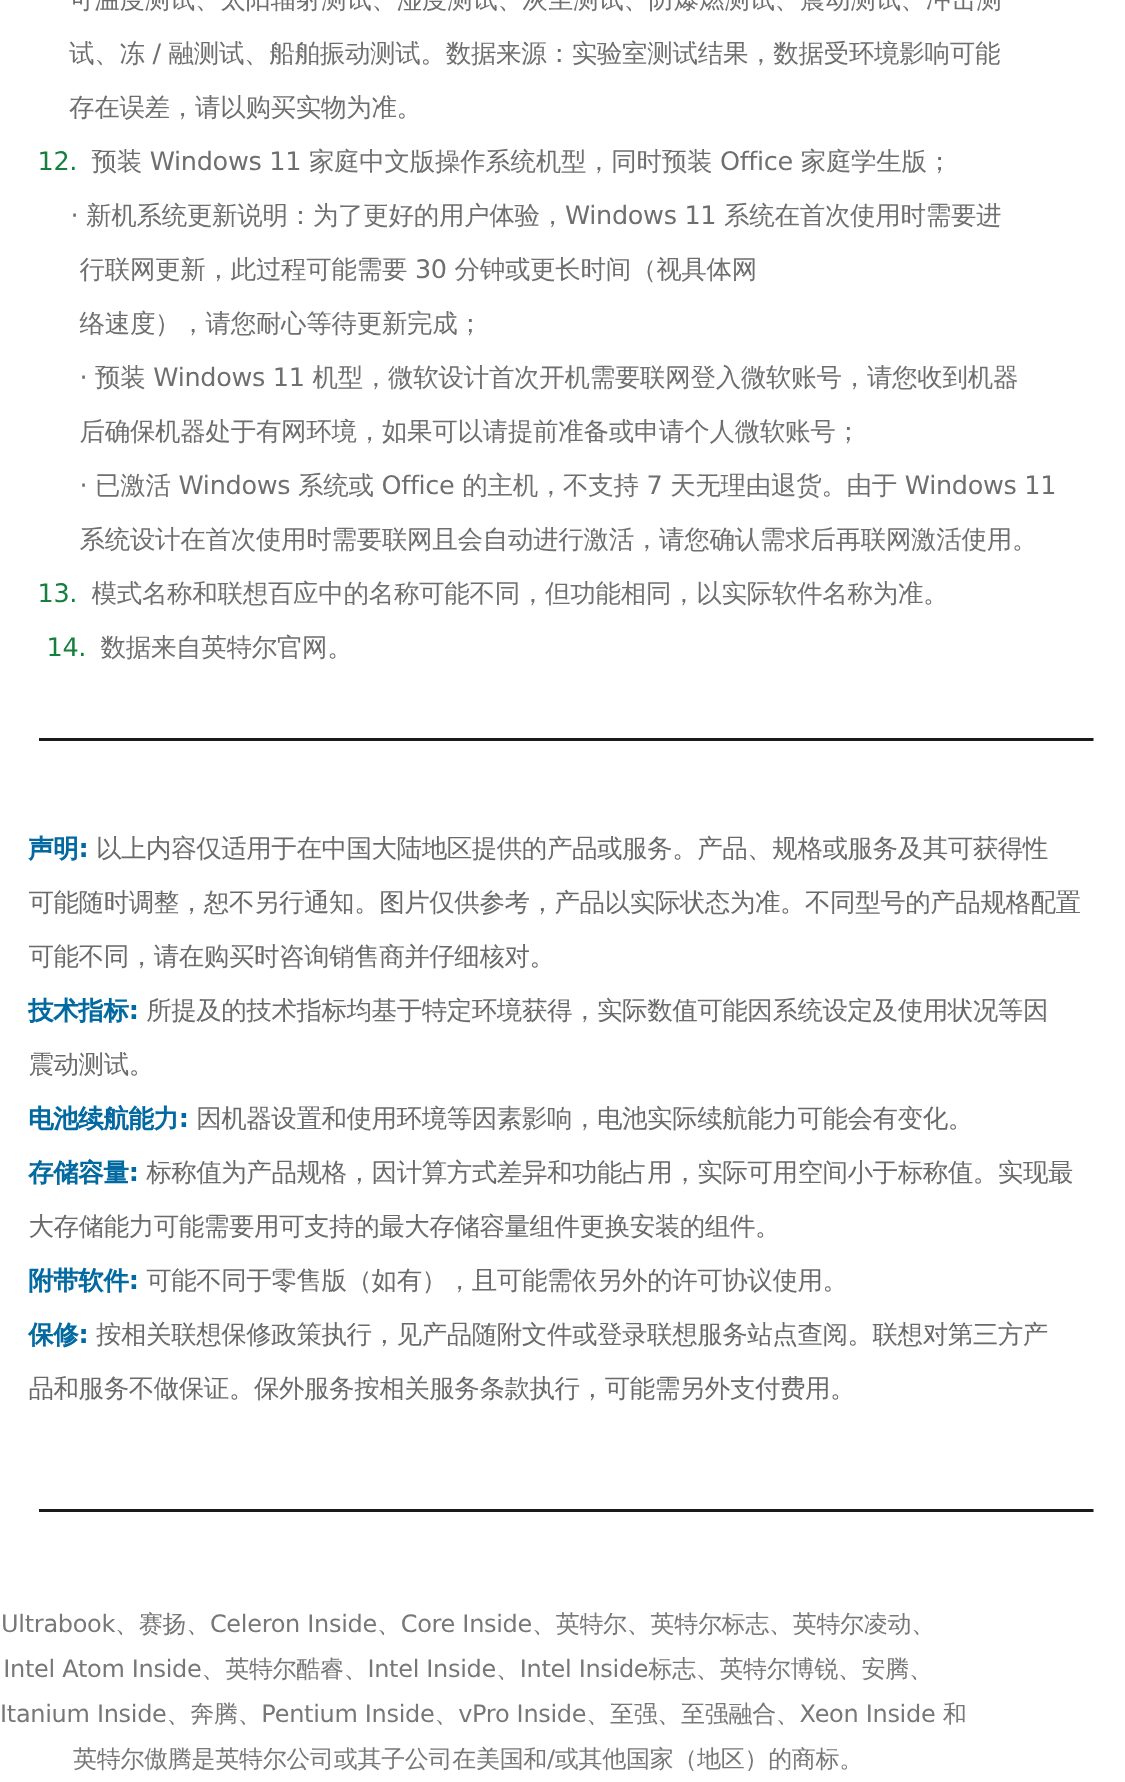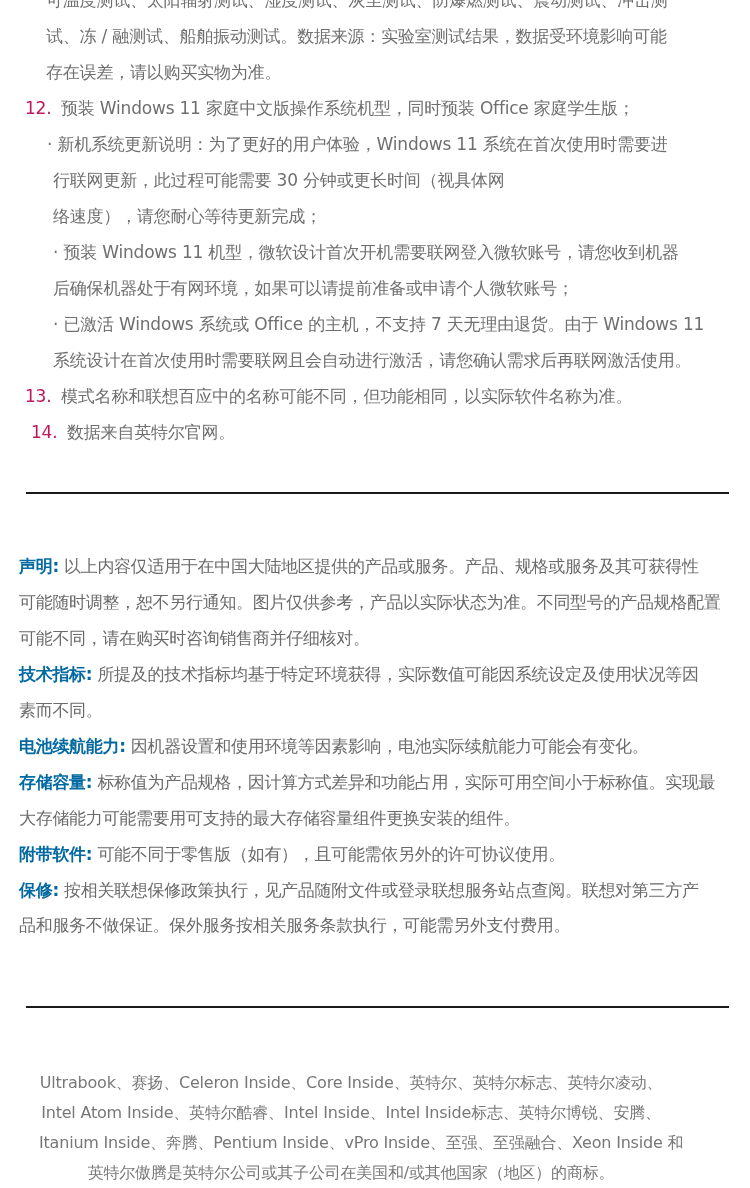--- a/index.html
+++ b/index.html
@@ -25,21 +25,21 @@
       position: absolute;
       font-size: 17px;
       line-height: 22px;
       white-space: nowrap;
       color: #6f6f6f;
       letter-spacing: -0.2px;
     }
     .num {
       display: inline-block;
       width: 36px;
-      color: #be185d;
+      color: #15803d;
     }
     .divider {
       position: absolute;
       left: 26px;
       width: 703px;
       height: 2px;
       background: #1a1a1a;
     }
     .decl {
       position: absolute;
@@ -56,21 +56,20 @@
     .tm {
       position: absolute;
       left: 0;
       width: 624px;
       text-align: center;
       font-size: 16px;
       line-height: 22px;
       white-space: nowrap;
       color: #777777;
       letter-spacing: -0.2px;
-      padding-left: 39px;
     }
   </style>
 </head>
 <body>
 
 <div class="notes">
   <div class="line" style="left:46px; top:0px;">可温度测试、太阳辐射测试、湿度测试、灰尘测试、防爆燃测试、震动测试、冲击测</div>
   <div class="line" style="left:46px; top:36px;">试、冻 / 融测试、船舶振动测试。数据来源：实验室测试结果，数据受环境影响可能</div>
   <div class="line" style="left:46px; top:72px;">存在误差，请以购买实物为准。</div>
 
@@ -98,21 +97,21 @@
 <div>
   <div class="decl" style="left:19px; top:555px;">
     <b>声明:</b> <span>以上内容仅适用于在中国大陆地区提供的产品或服务。产品、规格或服务及其可获得性</span>
   </div>
   <div class="decl" style="left:19px; top:591px;">可能随时调整，恕不另行通知。图片仅供参考，产品以实际状态为准。不同型号的产品规格配置</div>
   <div class="decl" style="left:19px; top:627px;">可能不同，请在购买时咨询销售商并仔细核对。</div>
 
   <div class="decl" style="left:19px; top:663px;">
     <b>技术指标:</b> <span>所提及的技术指标均基于特定环境获得，实际数值可能因系统设定及使用状况等因</span>
   </div>
-  <div class="decl" style="left:19px; top:699px;">素而不同。</div>
+  <div class="decl" style="left:19px; top:699px;">震动测试。</div>
 
   <div class="decl" style="left:19px; top:735px;">
     <b>电池续航能力:</b> <span>因机器设置和使用环境等因素影响，电池实际续航能力可能会有变化。</span>
   </div>
 
   <div class="decl" style="left:19px; top:771px;text-align:center;">
     <b>存储容量:</b> <span>标称值为产品规格，因计算方式差异和功能占用，实际可用空间小于标称值。实现最</span>
   </div>
   <div class="decl" style="left:19px; top:807px;">大存储能力可能需要用可支持的最大存储容量组件更换安装的组件。</div>
 

